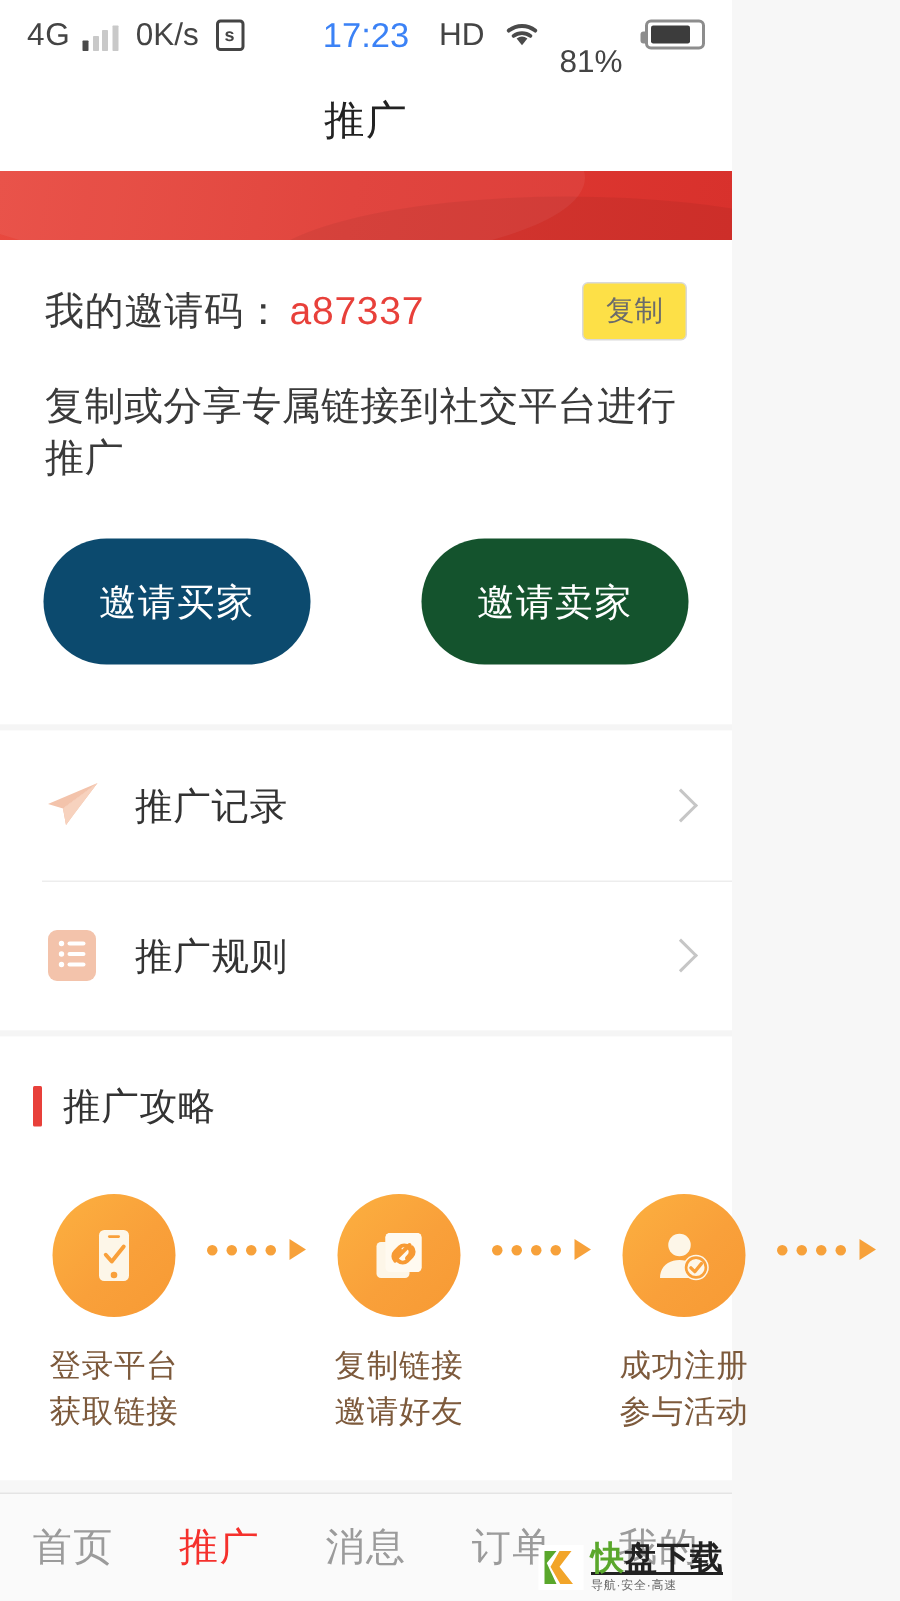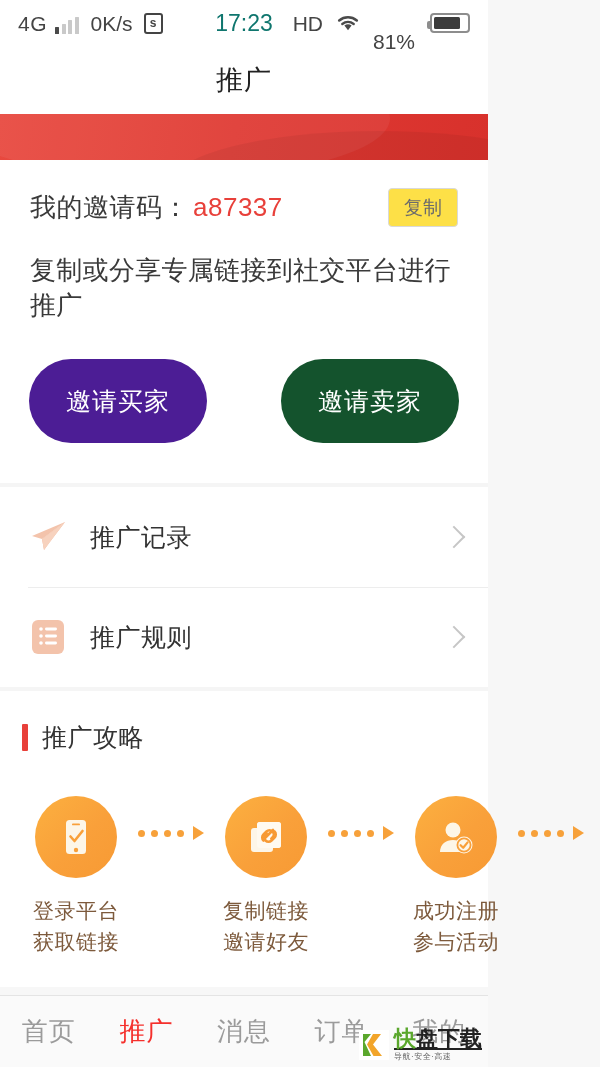--- a/index.html
+++ b/index.html
@@ -25,21 +25,21 @@
   .sb-bars i:nth-child(3){ height:13.5px; }
   .sb-bars i:nth-child(4){ height:17px; }
   .sb-speed { font-size:21px; color:#444; line-height:1; margin-left:4px; }
   .sb-sicon {
     width:19px; height:21px; border:2px solid #444; border-radius:3px;
     font-size:12px; color:#444; display:flex; align-items:center; justify-content:center;
     font-weight:bold; line-height:1; margin-left:3px;
   }
   .sb-time {
     position:absolute; left:0; right:0; text-align:center;
-    font-size:23px; color:#0f766e; line-height:1; pointer-events:none;
+    font-size:23px; color:#3b82f6; line-height:1; pointer-events:none;
   }
   .sb-right { margin-left:auto; display:flex; align-items:center; gap:13px; }
   .sb-hd { font-size:21px; color:#444; line-height:1; }
   .sb-wifi { position:relative; width:24px; height:18px; }
   .sb-wifi svg { display:block; }
   .sb-batt-pct { font-size:21px; color:#444; line-height:1;margin-top:36px; }
   .sb-batt {
     width:40px; height:20px; border:2px solid #8d8d8d; border-radius:4px;
     position:relative; padding:2px; margin-left:2px;
   }
@@ -86,21 +86,21 @@
     padding:26px 30px 0 30px; font-size:26px; color:#3a3a3a; letter-spacing:.3px;
   }
   .invite-actions {
     display:flex; justify-content:center; gap:74px; padding:36px 0 40px 0;
   }
   .pill {
     width:178px; height:84px; border-radius:42px; border:none; cursor:pointer;
     color:#fff; font-size:25px; font-family:inherit; letter-spacing:1px;
     display:flex; align-items:center; justify-content:center;
   }
-  .pill.buyer  { background:#4c1d95; }
+  .pill.buyer  { background:#0c4a6e; }
   .pill.seller { background:#14532d; }
 
   
   .gap { height:14px; background:#f5f5f5; }
   .menu { background:#fff; }
   .menu-row {
     height:100px; display:flex; align-items:center; padding:0 26px 0 28px;
     cursor:pointer; position:relative;
   }
   .menu-row + .menu-row::before {

